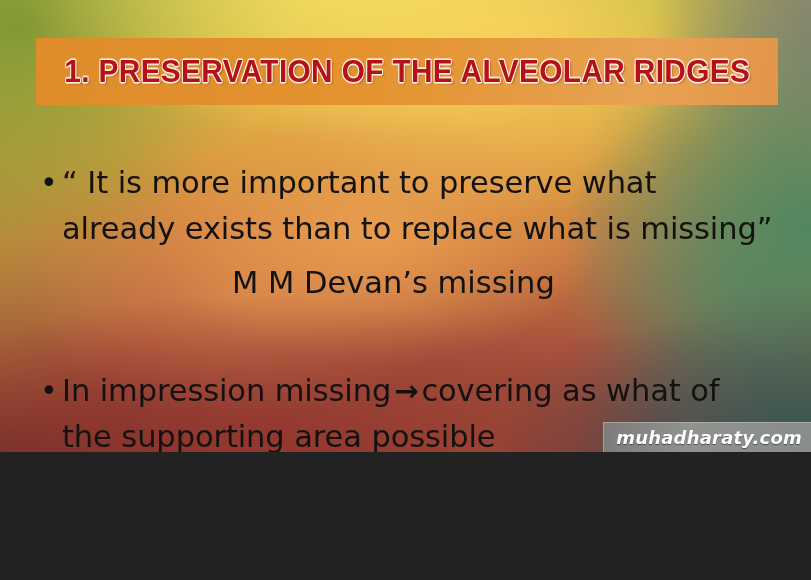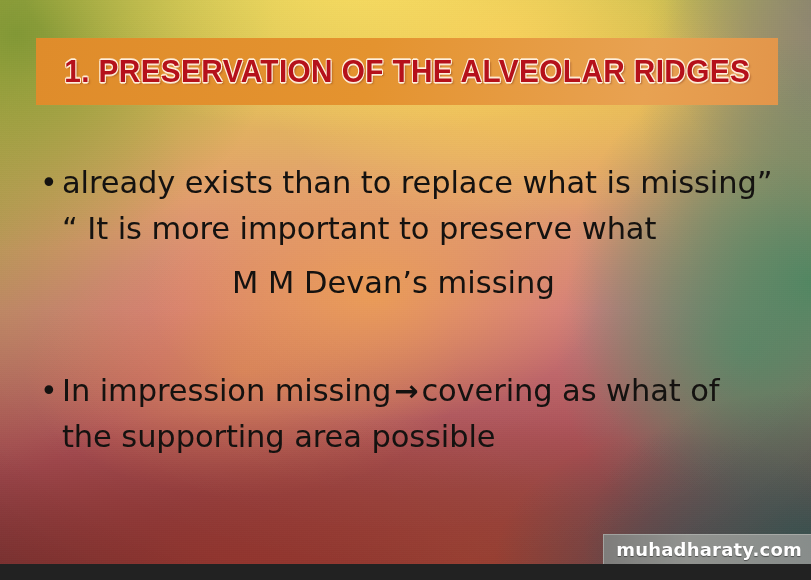--- a/index.html
+++ b/index.html
@@ -4,25 +4,25 @@
 <style>
   html, body {
     margin: 0;
     padding: 0;
     background: #222;
   }
 
   #slide {
     position: relative;
     width: 811px;
-    height: 564px;
+    height: 452px;
     overflow: hidden;
     font-family: "DejaVu Sans", sans-serif;
     
-    background-color: #d946ef;
+    background-color: #c2410c;
   }
 
   
   .bg-layer {
     position: absolute;
     inset: 0;
     pointer-events: none;
   }
   .bg-base {
     background:
@@ -175,20 +175,21 @@
     border-top: 1px solid rgba(190,192,188,0.55);
     border-left: 1px solid rgba(190,192,188,0.45);
   }
   #watermark-text {
     font-family: "DejaVu Sans", sans-serif;
     font-weight: bold;
     font-size: 18px;
     letter-spacing: 0.2px;
     color: #ffffff;
     text-shadow: 0 1px 1px rgba(0,0,0,0.45);
+    font-style: italic;
   }
 </style>
 </head>
 <body>
 
 <div id="slide">
 
   <div class="bg-layer bg-base"></div>
   <div class="bg-layer bg-green-left"></div>
   <div class="bg-layer bg-yellow-top"></div>
@@ -202,22 +203,22 @@
 
   <div id="title-banner">
     <div id="title-text">1. PRESERVATION OF THE ALVEOLAR RIDGES</div>
   </div>
 
   <div id="body-content">
 
     <div class="bullet-block">
       <div class="bullet-dot">•</div>
       <div class="bullet-text">
+        <span class="ln">“ It is more important to preserve what</span>
         <span class="ln">already exists than to replace what is missing”</span>
-        <span class="ln">“ It is more important to preserve what</span>
       </div>
     </div>
 
     <div class="attribution">M M Devan’s missing</div>
 
     <div class="spacer-gap"></div>
 
     <div class="bullet-block">
       <div class="bullet-dot">•</div>
       <div class="bullet-text">

